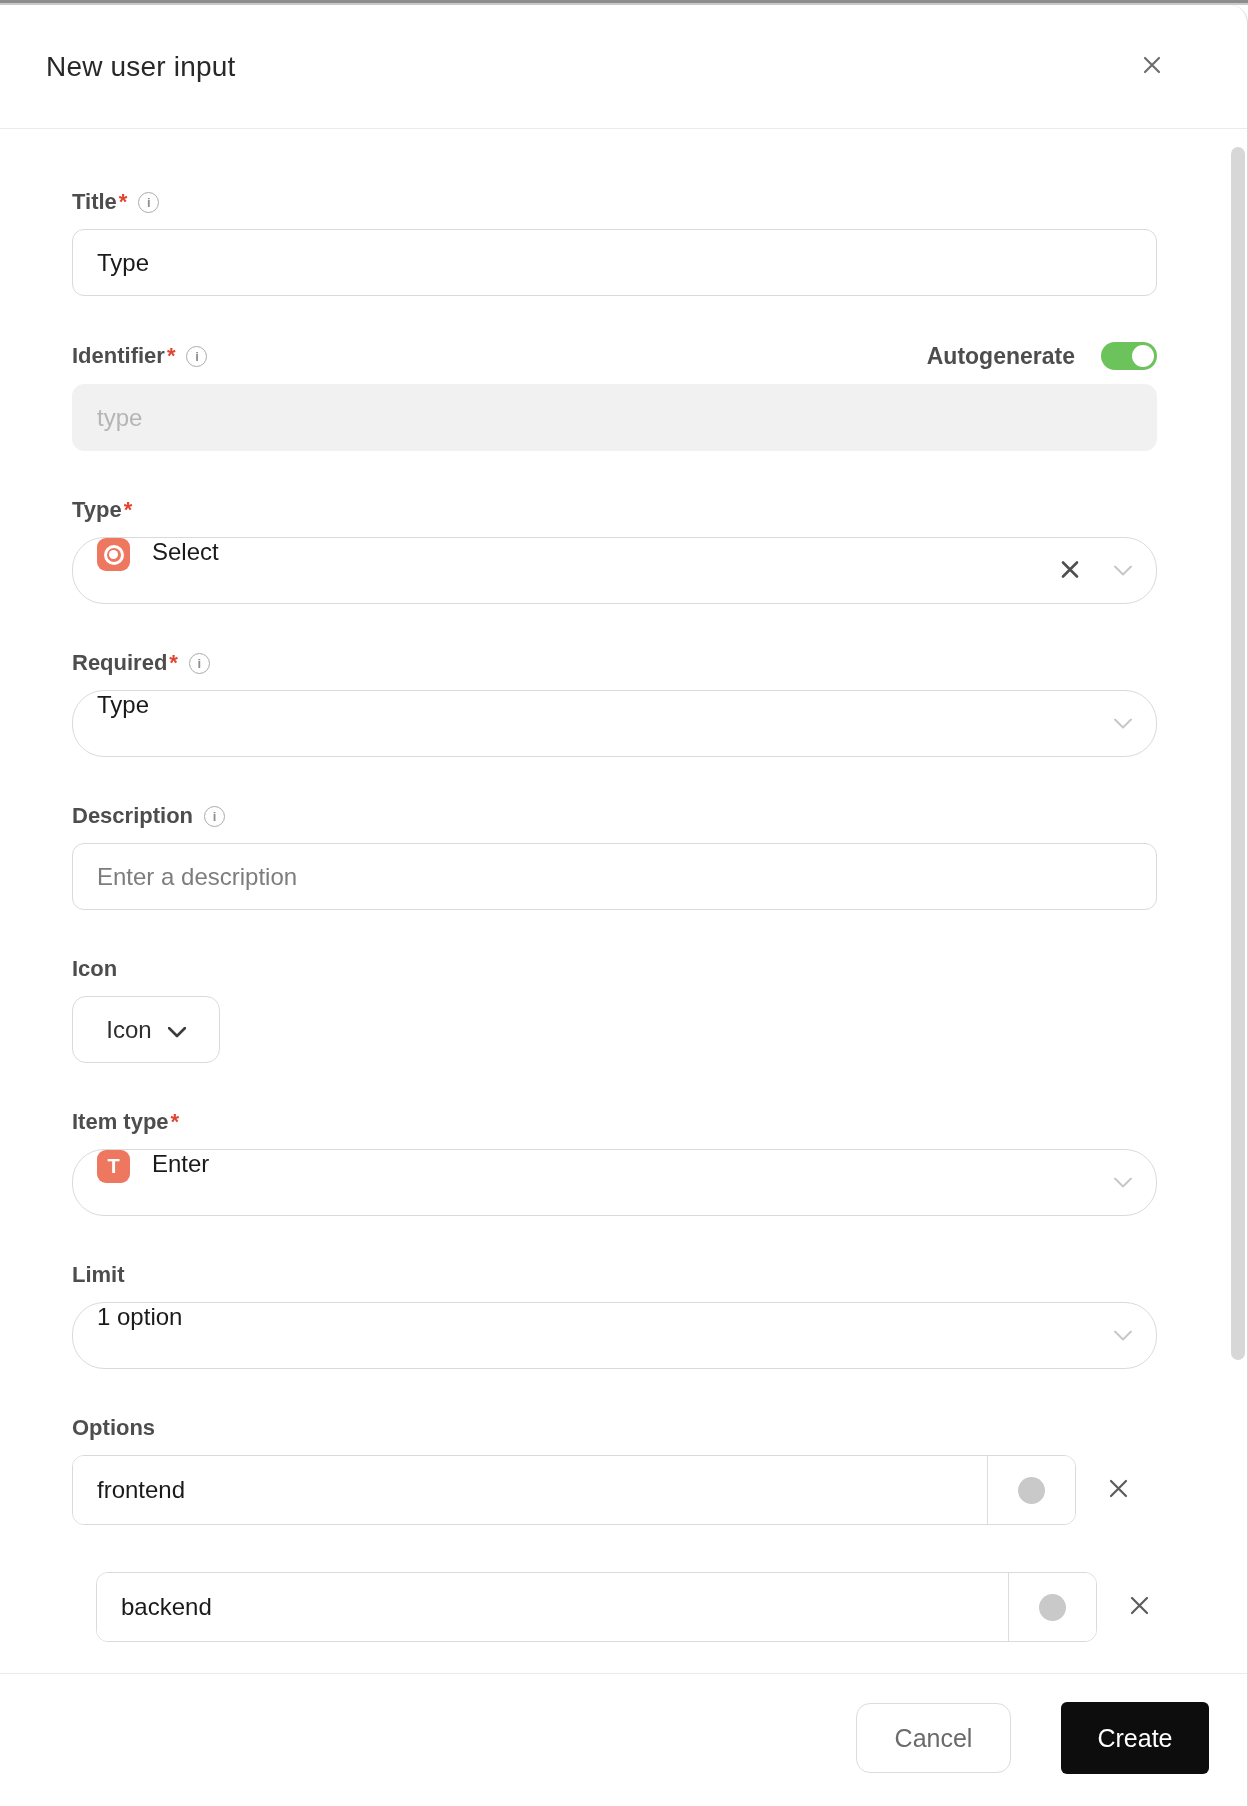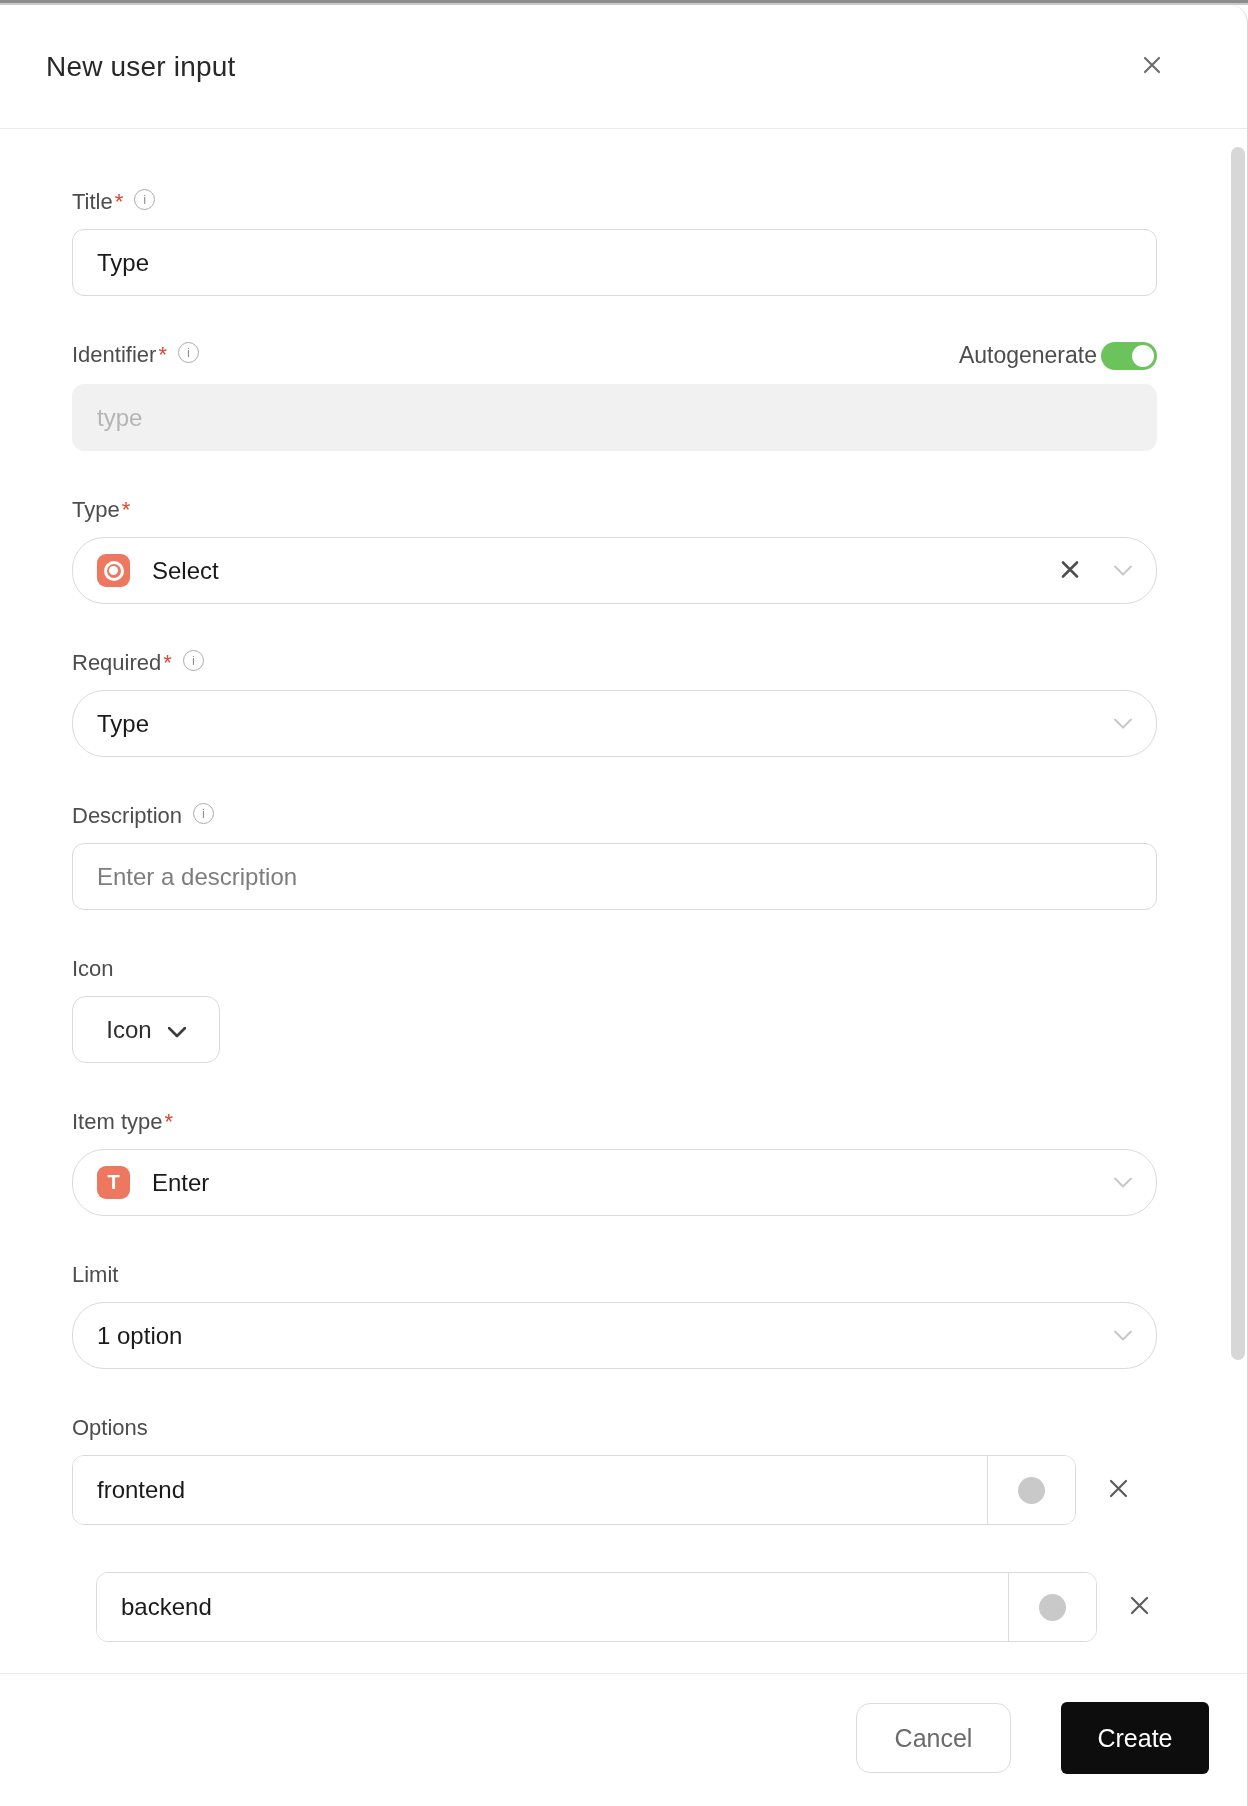--- a/index.html
+++ b/index.html
@@ -32,21 +32,21 @@
   
   .scrollbar-thumb {
     position:absolute; right:2px; top:142px;
     width:14px; height:1213px;
     background:#d7d7d7; border-radius:8px;
   }
   
   .modal-body { padding:0 90px 0 72px; }
   .field { margin-top:46px; }
   .field.first { margin-top:60px; }
-  .label-row { display:flex; margin-bottom:14px; }
+  .label-row { display:flex; align-items:center; margin-bottom:14px;font-weight:bold; }
   .label-row .spacer { flex:1; }
   .field-label { font-size:22px; color:#4d4d4d; }
   .req-mark { font-size:22px; color:#df4530; margin-left:2px; }
   .info-icon {
     margin-left:11px;
     width:21px; height:21px; border:1.5px solid #ababab; border-radius:50%;
     color:#8f8f8f; display:inline-flex; align-items:center; justify-content:center;
     font-size:13px; font-style:normal; line-height:1;
   }
   .info-icon::before { content:"i"; }
@@ -55,36 +55,36 @@
     border:1.5px solid #dadada; border-radius:12px;
     font-size:24px; color:#1a1a1a; background:#fff;
     padding:0 24px;
     font-family:"Liberation Sans", sans-serif;
   }
   input.control { outline:none; }
   input.control::placeholder { color:#7d7d7d; }
   input.control.disabled { background:#f1f1f1; border-color:#f1f1f1; }
   input.control.disabled::placeholder { color:#b5b5b5; }
   .select {
-    display:flex; align-items:center; position:relative;
+    display:flex; position:relative;
     padding-right:60px; cursor:pointer;border-radius:32px;
   }
   .select .value { font-size:24px; color:#1a1a1a; }
   .select .chevron { position:absolute; right:24px; top:50%; transform:translateY(-50%); display:flex; }
   .select .clear-x { position:absolute; right:74px; top:50%; transform:translateY(-50%); display:flex; cursor:pointer; background:none; border:none; }
   .type-badge {
     width:33px; height:33px; border-radius:9px; background:#ee7760;
     display:flex; align-items:center; justify-content:center;
     margin-right:22px; flex:none;
   }
   .radio-glyph { width:20px; height:20px; border:3px solid #fff; border-radius:50%; display:flex; align-items:center; justify-content:center; }
   .radio-glyph .dot { width:9px; height:9px; background:#fff; border-radius:50%; }
   .t-glyph { color:#fff; font-size:20px; font-weight:bold; }
   
-  .autogen-label { font-size:23px; color:#4d4d4d; margin-right:4px; }
+  .autogen-label { font-size:23px; color:#4d4d4d; margin-right:26px; }
   .toggle { width:56px; height:28px; border-radius:14px; background:#6cc25b; position:relative; cursor:pointer; flex:none; }
   .toggle .knob { position:absolute; top:3px; right:3px; width:22px; height:22px; background:#fff; border-radius:50%; }
   
   .icon-picker {
     width:148px; height:67px;
     border:1.5px solid #dadada; border-radius:14px; background:#fff;
     display:inline-flex; align-items:center; justify-content:center; gap:16px;
     font-size:24px; color:#2e2e2e; cursor:pointer;
     font-family:"Liberation Sans", sans-serif;
   }

